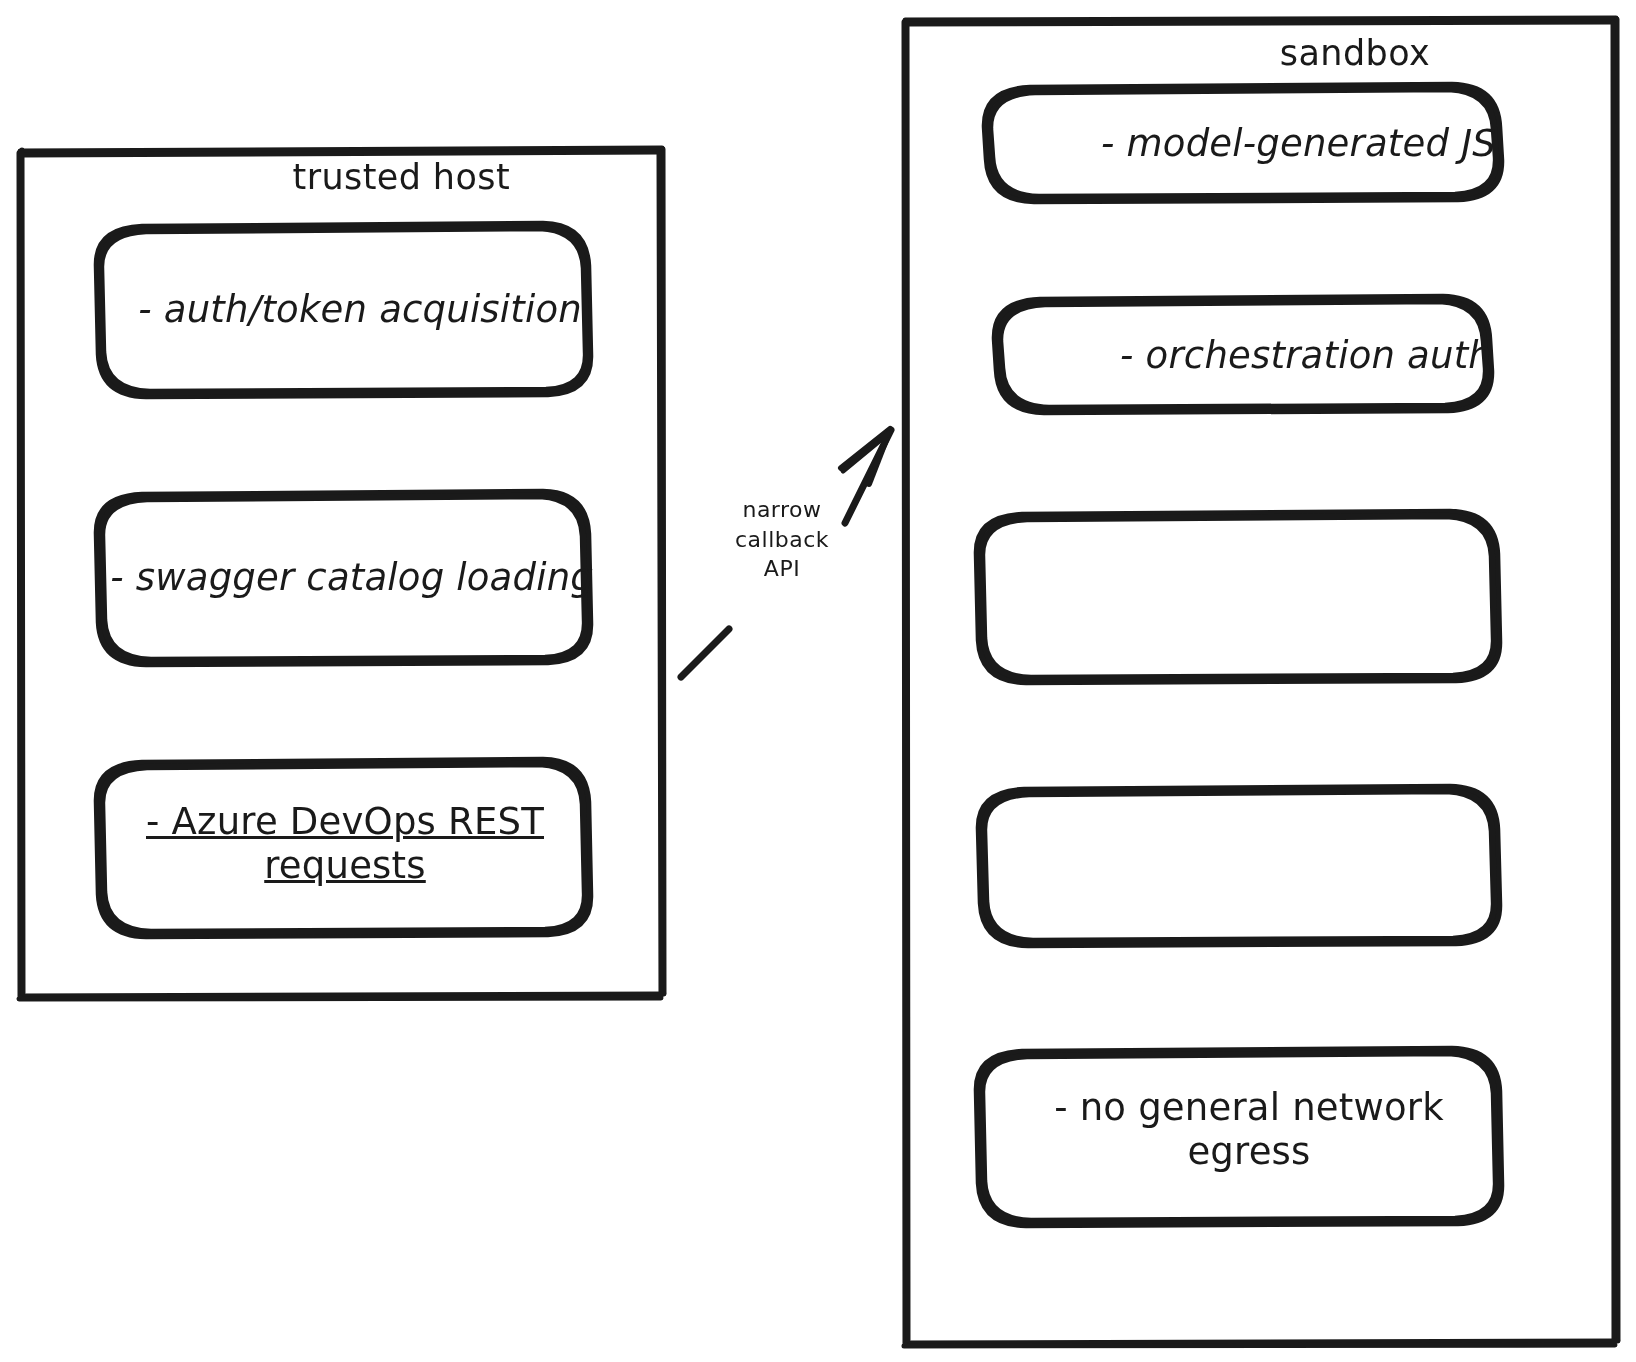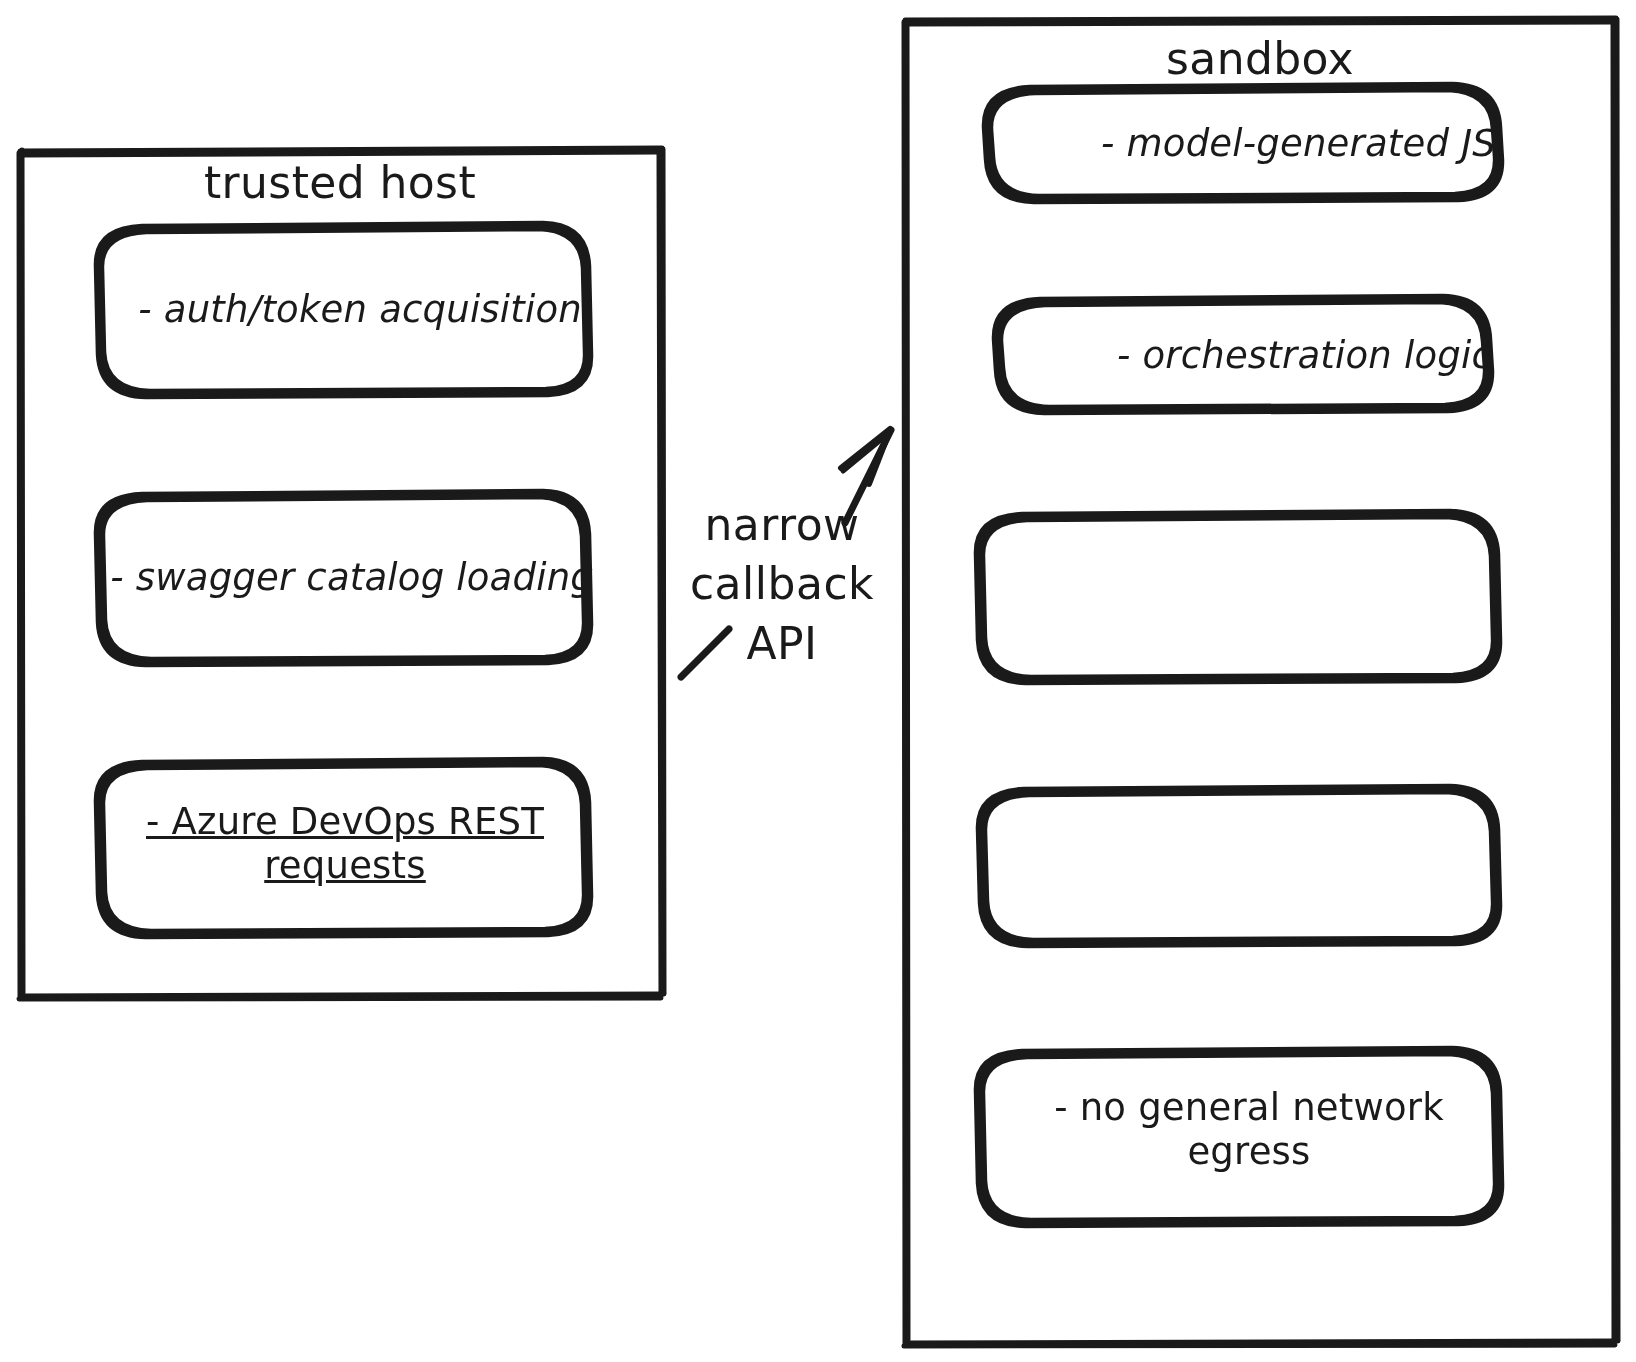--- a/index.html
+++ b/index.html
@@ -31,35 +31,36 @@
     position: absolute;
     color: #1a1a1a;
     font-family: "DejaVu Sans", sans-serif;
     text-align: center;
     line-height: 1.18;
     white-space: pre-line;
     -webkit-font-smoothing: antialiased;
   }
   
   .container-title {
-    font-size: 44px;
+    font-size: 35px;
     letter-spacing: 0.4px;
+    text-align: right;
   }
   
   .card-text {
     font-size: 37px;
     letter-spacing: 0.2px;
   }
   .card-text.left {
     text-align: right;
     font-style: italic;
   }
   
   .edge-label {
-    font-size: 44px;
+    font-size: 22px;
     letter-spacing: 0.5px;
     line-height: 1.35;
   }
 </style>
 </head>
 <body>
 
 <div id="canvas">
 
   <svg id="sketch" viewBox="0 0 1636 1362" xmlns="http://www.w3.org/2000/svg">
@@ -147,21 +148,21 @@
 
   <div class="lbl card-text left" style="left:112px; top:288px; width:470px;">- auth/token acquisition</div>
 
   <div class="lbl card-text" style="left:110px; top:800px; width:470px;text-decoration:underline;">- Azure DevOps REST
 requests</div>
 
   <div class="lbl container-title" style="left:1090px; top:33px; width:340px;">sandbox</div>
 
   <div class="lbl card-text left" style="left:1026px; top:122px; width:470px;">- model-generated JS</div>
 
-  <div class="lbl card-text left" style="left:1032px; top:334px; width:460px;">- orchestration logic</div>
+  <div class="lbl card-text left" style="left:1032px; top:334px; width:460px;">- orchestration auth</div>
 
 
 
   <div class="lbl card-text" style="left:1014px; top:1086px; width:470px;">- no general network
 egress</div>
 
   <div class="lbl edge-label" style="left:672px; top:495px; width:220px;">narrow
 callback
 API</div>
 

